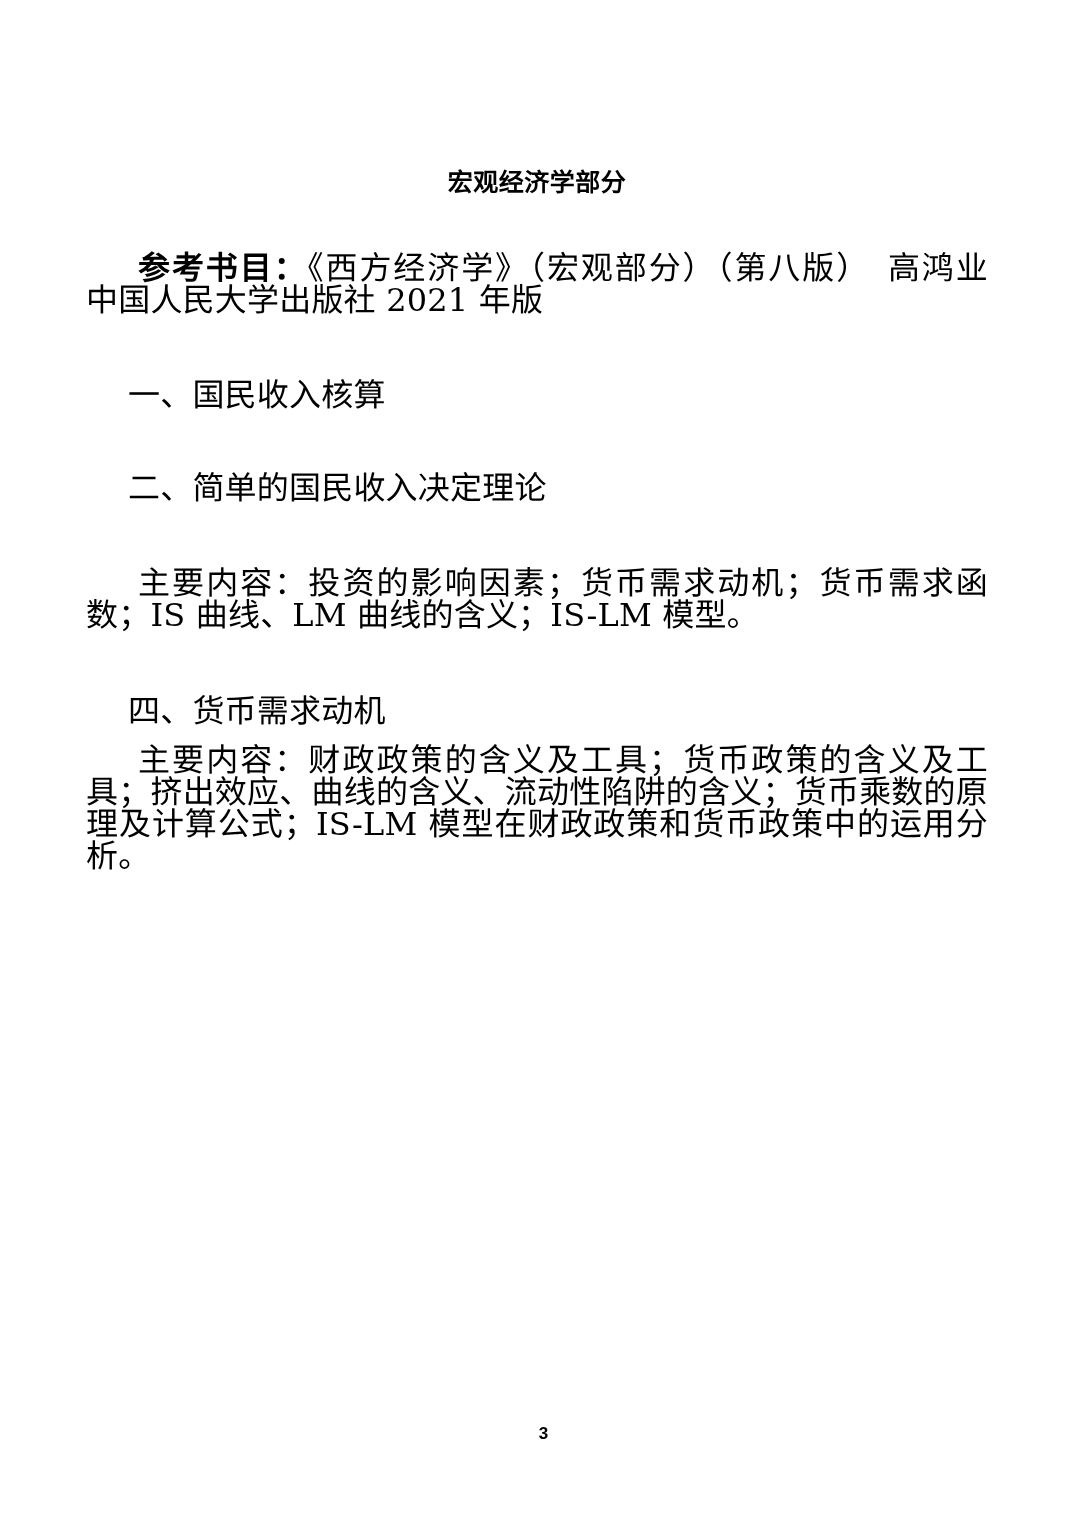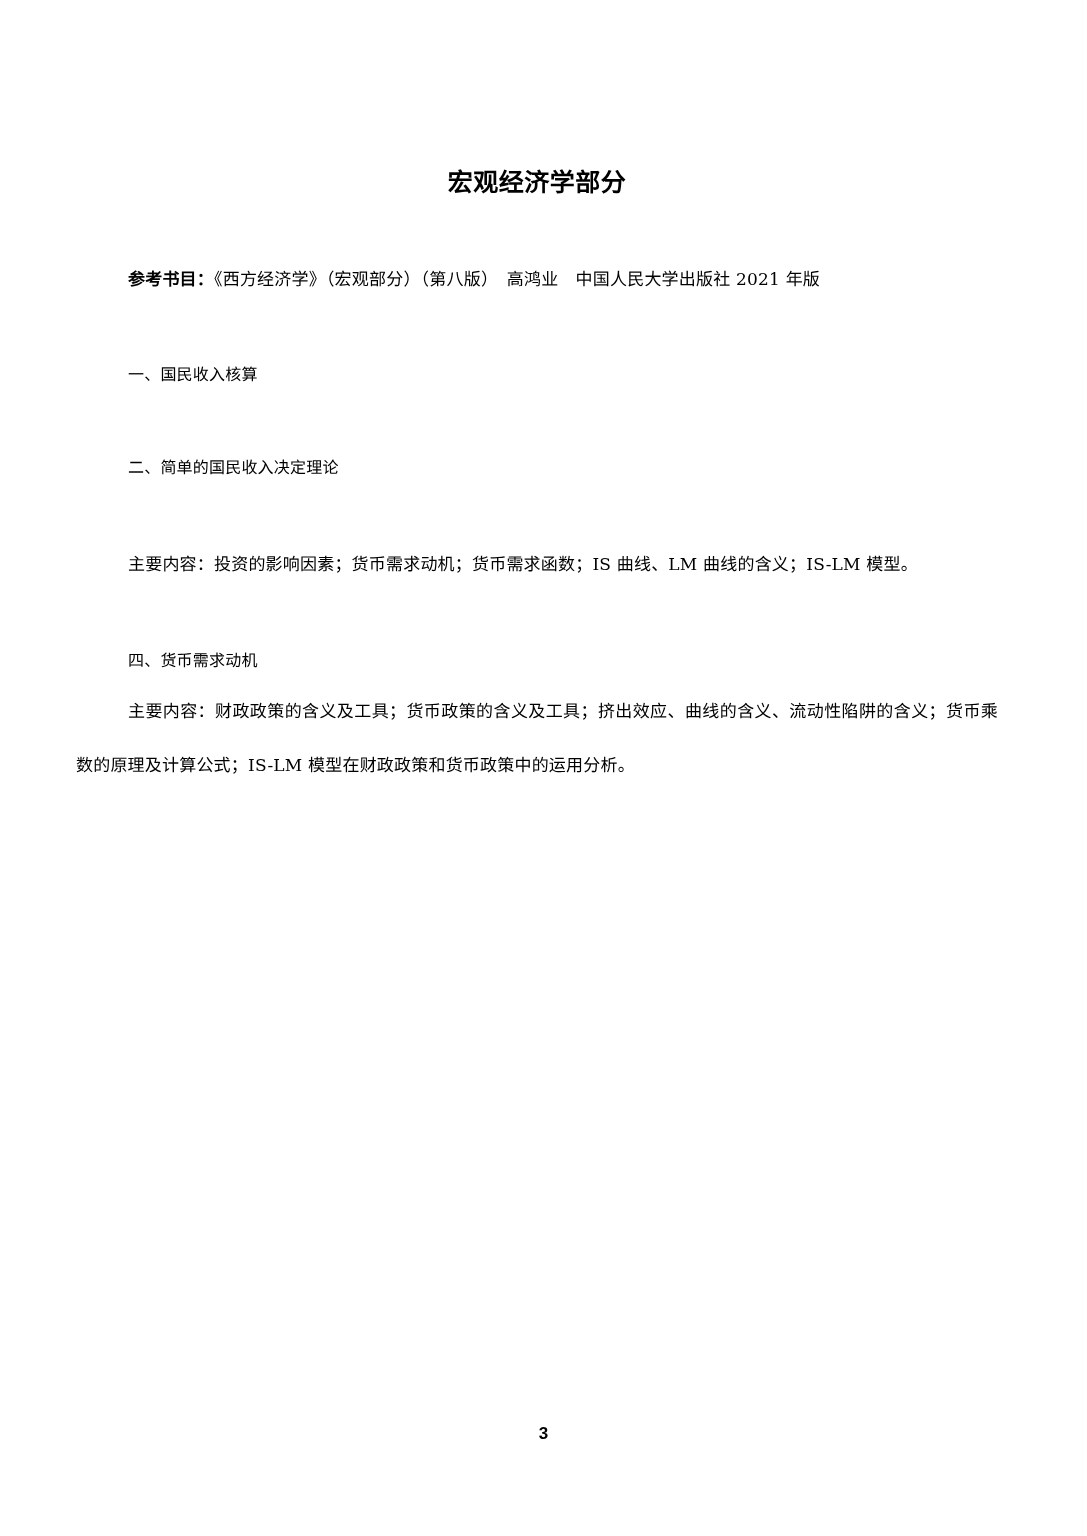--- a/index.html
+++ b/index.html
@@ -40,42 +40,42 @@
     font-weight: bold;
     font-size: 25px;
     line-height: 1;
     letter-spacing: 0.5px;
     margin: 0;
     padding-top: 170px;
     font-family: "DejaVu Serif", "Liberation Serif", serif;
   }
 
   .para {
-    font-size: 17px;
-    line-height: 54px;
+    font-size: 32px;
+    line-height: 32px;
     text-align: justify;
     text-justify: inter-ideograph;
-    margin: 0;
+    margin: 10px;
     letter-spacing: 0.2px;
   }
 
   .indent {
     text-indent: 52px;
   }
 
   .ref-block {
     margin-top: 57px;
   }
 
   .ref-label {
     font-weight: bold;
   }
 
   .heading {
-    font-size: 16px;
+    font-size: 32px;
     line-height: 46px;
     margin: 0;
     text-indent: 52px;
     letter-spacing: 0.2px;
   }
 
   .spacer-1 { height: 46px; }
   .spacer-2 { height: 47px; }
   .spacer-3 { height: 46px; }
   .spacer-4 { height: 47px; }

